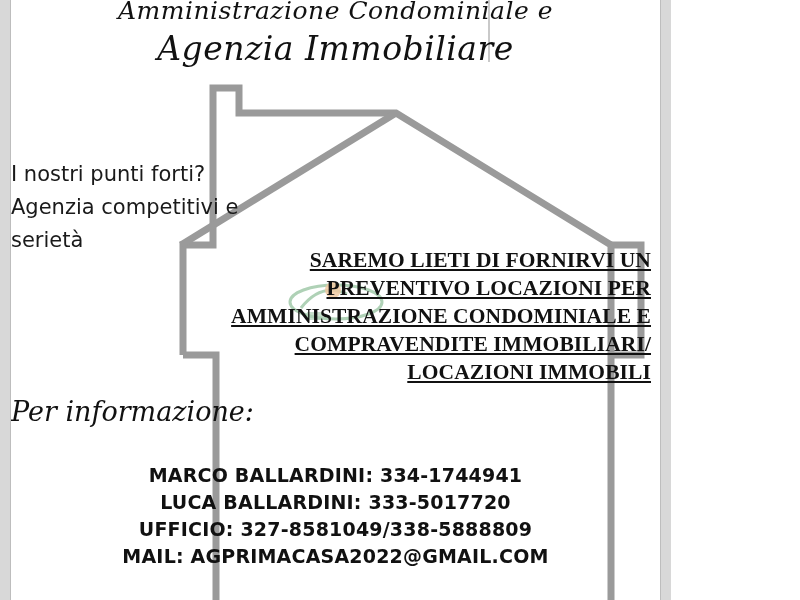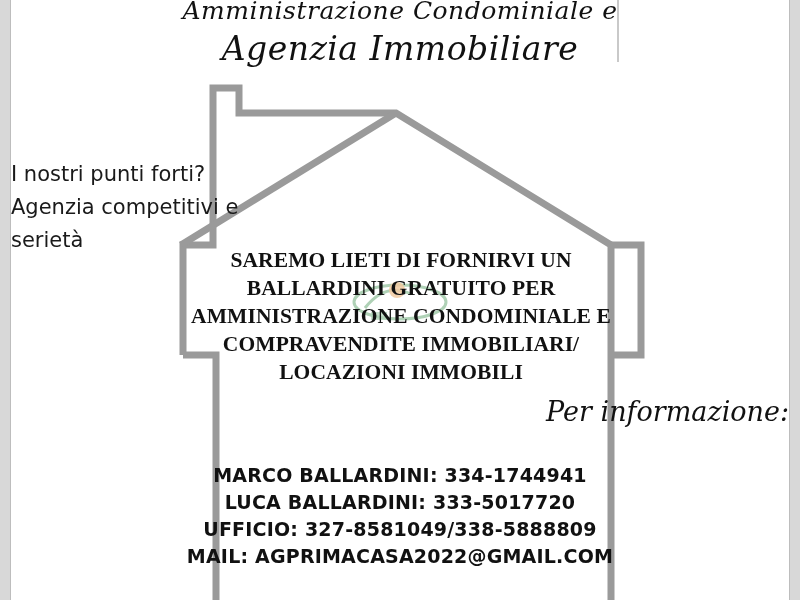--- a/index.html
+++ b/index.html
@@ -8,21 +8,21 @@
     background: #ffffff;
   }
   body {
     width: 800px;
     height: 600px;
     overflow: hidden;
     font-family: "Liberation Sans", sans-serif;
   }
   .page {
     position: relative;
-    width: 800px;
+    width: 671px;
     height: 600px;
     background: #ffffff;
   }
   
   .edge {
     position: absolute;
     top: 0;
     bottom: 0;
     width: 11px;
     background: #d8d8d8;
@@ -103,47 +103,48 @@
     line-height: 33px;
     color: #1a1a1a;
   }
 
   
   .statement {
     position: absolute;
     left: 140px;
     width: 500px;
     top: 246px;
-    text-align: center;
+    text-align: right;
     font-family: "Liberation Serif", serif;
     font-weight: bold;
     font-size: 21.5px;
     line-height: 28px;
     color: #111;
     letter-spacing: 0.1px;
+    text-decoration: underline;
   }
 
   
   .watermark {
     position: absolute;
     left: 50%;
     top: 268px;
     transform: translateX(-50%);
     width: 150px;
     height: 72px;
     opacity: 0.45;
     pointer-events: none;
   }
 
   .info-title {
     position: absolute;
     left: 0;
     right: 0;
     top: 396px;
-    text-align: right;
+    text-align: left;
     font-family: "DejaVu Serif", serif;
     font-style: italic;
     font-size: 27px;
     color: #111;
   }
 
   .contacts {
     position: absolute;
     left: 0;
     right: 0;
@@ -194,21 +195,21 @@
     </div>
 
     <div class="strengths">
       <div>I nostri punti forti?</div>
       <div>Agenzia competitivi e</div>
       <div>serietà</div>
     </div>
 
     <div class="statement">
       <div>SAREMO LIETI DI FORNIRVI UN</div>
-      <div>BALLARDINI GRATUITO PER</div>
+      <div>PREVENTIVO LOCAZIONI PER</div>
       <div>AMMINISTRAZIONE CONDOMINIALE E</div>
       <div>COMPRAVENDITE IMMOBILIARI/</div>
       <div>LOCAZIONI IMMOBILI</div>
     </div>
 
     <div class="info-title">Per informazione:</div>
 
     <div class="contacts">
       <div>MARCO BALLARDINI: 334-1744941</div>
       <div>LUCA BALLARDINI: 333-5017720</div>

